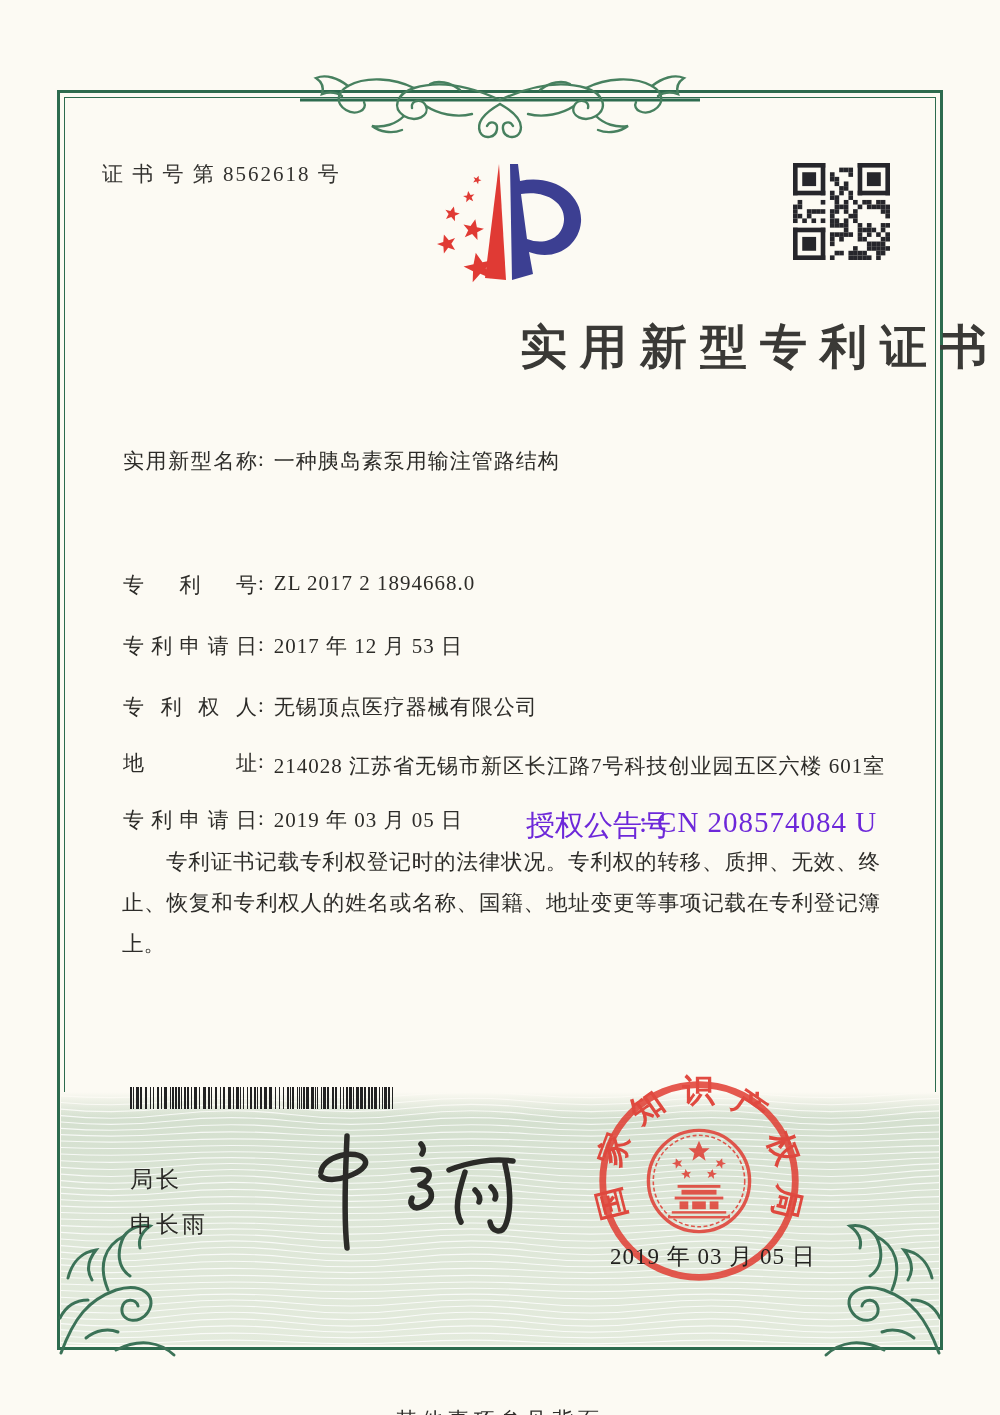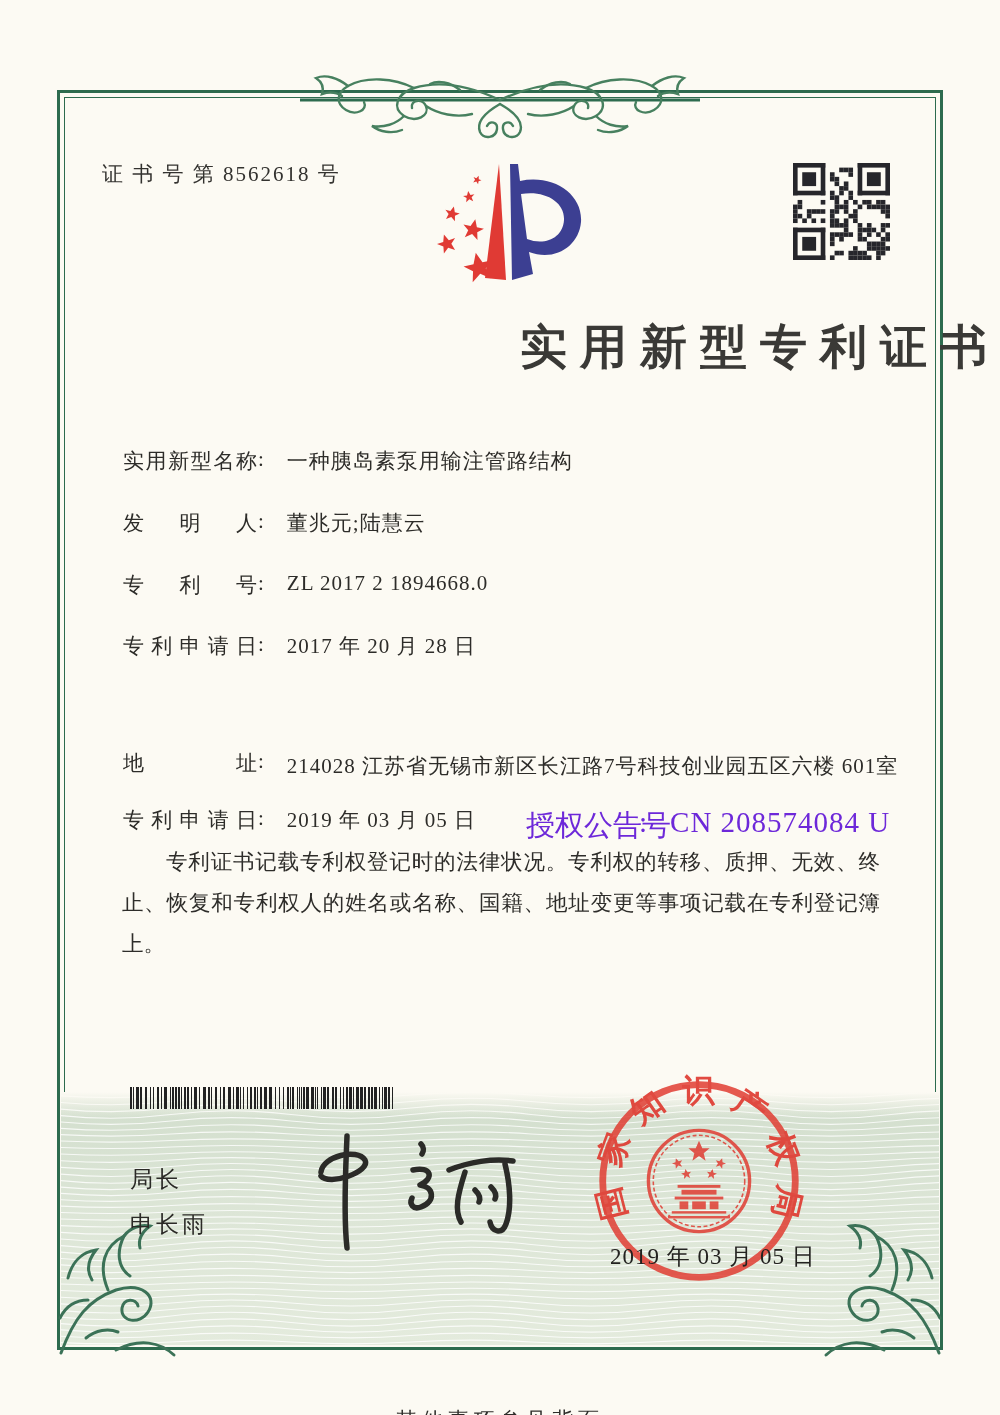--- a/index.html
+++ b/index.html
@@ -19,21 +19,21 @@
   .cert-no{position:absolute;left:102px;top:160px;font-size:21px;color:#33322f;letter-spacing:2px;}
   .logo{position:absolute;left:405px;top:152px;}
   .qr{position:absolute;left:793px;top:163px;}
   .title{position:absolute;left:0;width:1000px;top:316px;text-align:right;
          font-size:47px;font-weight:bold;color:#3a3936;letter-spacing:13px;}
 
   
   .field{position:absolute;left:123px;font-size:21px;color:#2d2c29;white-space:nowrap;}
   .flabel{display:inline-block;width:134px;text-align:justify;text-align-last:justify;vertical-align:top;}
   .fcolon{display:inline-block;margin:0 10px 0 1px;vertical-align:top;}
-  .fvalue{display:inline-block;letter-spacing:1px;vertical-align:top;margin-left:13px;}
+  .fvalue{display:inline-block;letter-spacing:1px;vertical-align:top;}
   .fvalue.wrap{white-space:normal;width:612px;line-height:34px;}
   .field2{position:absolute;left:526px;font-size:29px;color:#6d28d9;white-space:nowrap;}
   .flabel2{display:inline-block;width:112px;text-align:justify;text-align-last:justify;vertical-align:top;}
 
   
   .body-text{position:absolute;left:122px;top:842px;width:758px;font-size:21.5px;line-height:41px;
              color:#2e2d2a;text-align:justify;}
   .body-text p{margin:0;text-indent:44px;}
 
   
@@ -307,28 +307,28 @@
       <rect x="69.28571428571428" y="92.38095238095238" width="4.619047619047619" height="4.619047619047619" fill="#26262b"></rect>
       <rect x="73.9047619047619" y="92.38095238095238" width="4.619047619047619" height="4.619047619047619" fill="#26262b"></rect>
       <rect x="83.14285714285714" y="92.38095238095238" width="4.619047619047619" height="4.619047619047619" fill="#26262b"></rect>
     </svg>
 
   <div class="title">实用新型专利证书</div>
 
   <div class="field" style="top:447px">
     <span class="flabel">实用新型名称</span><span class="fcolon">:</span><span class="fvalue">一种胰岛素泵用输注管路结构</span>
   </div>
-  <div class="field" style="top:509px">
-    <span class="flabel">发明人</span><span class="fcolon">:</span><span class="fvalue">董兆元;陆慧云</span>
-  </div>
   <div class="field" style="top:571px">
     <span class="flabel">专利号</span><span class="fcolon">:</span><span class="fvalue">ZL 2017 2 1894668.0</span>
   </div>
   <div class="field" style="top:632px">
-    <span class="flabel">专利申请日</span><span class="fcolon">:</span><span class="fvalue">2017 年 20 月 28 日</span>
+    <span class="flabel">专利申请日</span><span class="fcolon">:</span><span class="fvalue">2017 年 12 月 53 日</span>
+  </div>
+  <div class="field" style="top:693px">
+    <span class="flabel">专利权人</span><span class="fcolon">:</span><span class="fvalue">无锡顶点医疗器械有限公司</span>
   </div>
   <div class="field" style="top:749px">
     <span class="flabel">地址</span><span class="fcolon">:</span><span class="fvalue wrap">214028 江苏省无锡市新区长江路7号科技创业园五区六楼 601室</span>
   </div>
   <div class="field" style="top:806px">
     <span class="flabel">专利申请日</span><span class="fcolon">:</span><span class="fvalue">2019 年 03 月 05 日</span>
   </div>
   <div class="field2" style="top:806px">
     <span class="flabel2">授权公告号</span><span class="fcolon">:</span><span class="fvalue">CN 208574084 U</span>
   </div>

